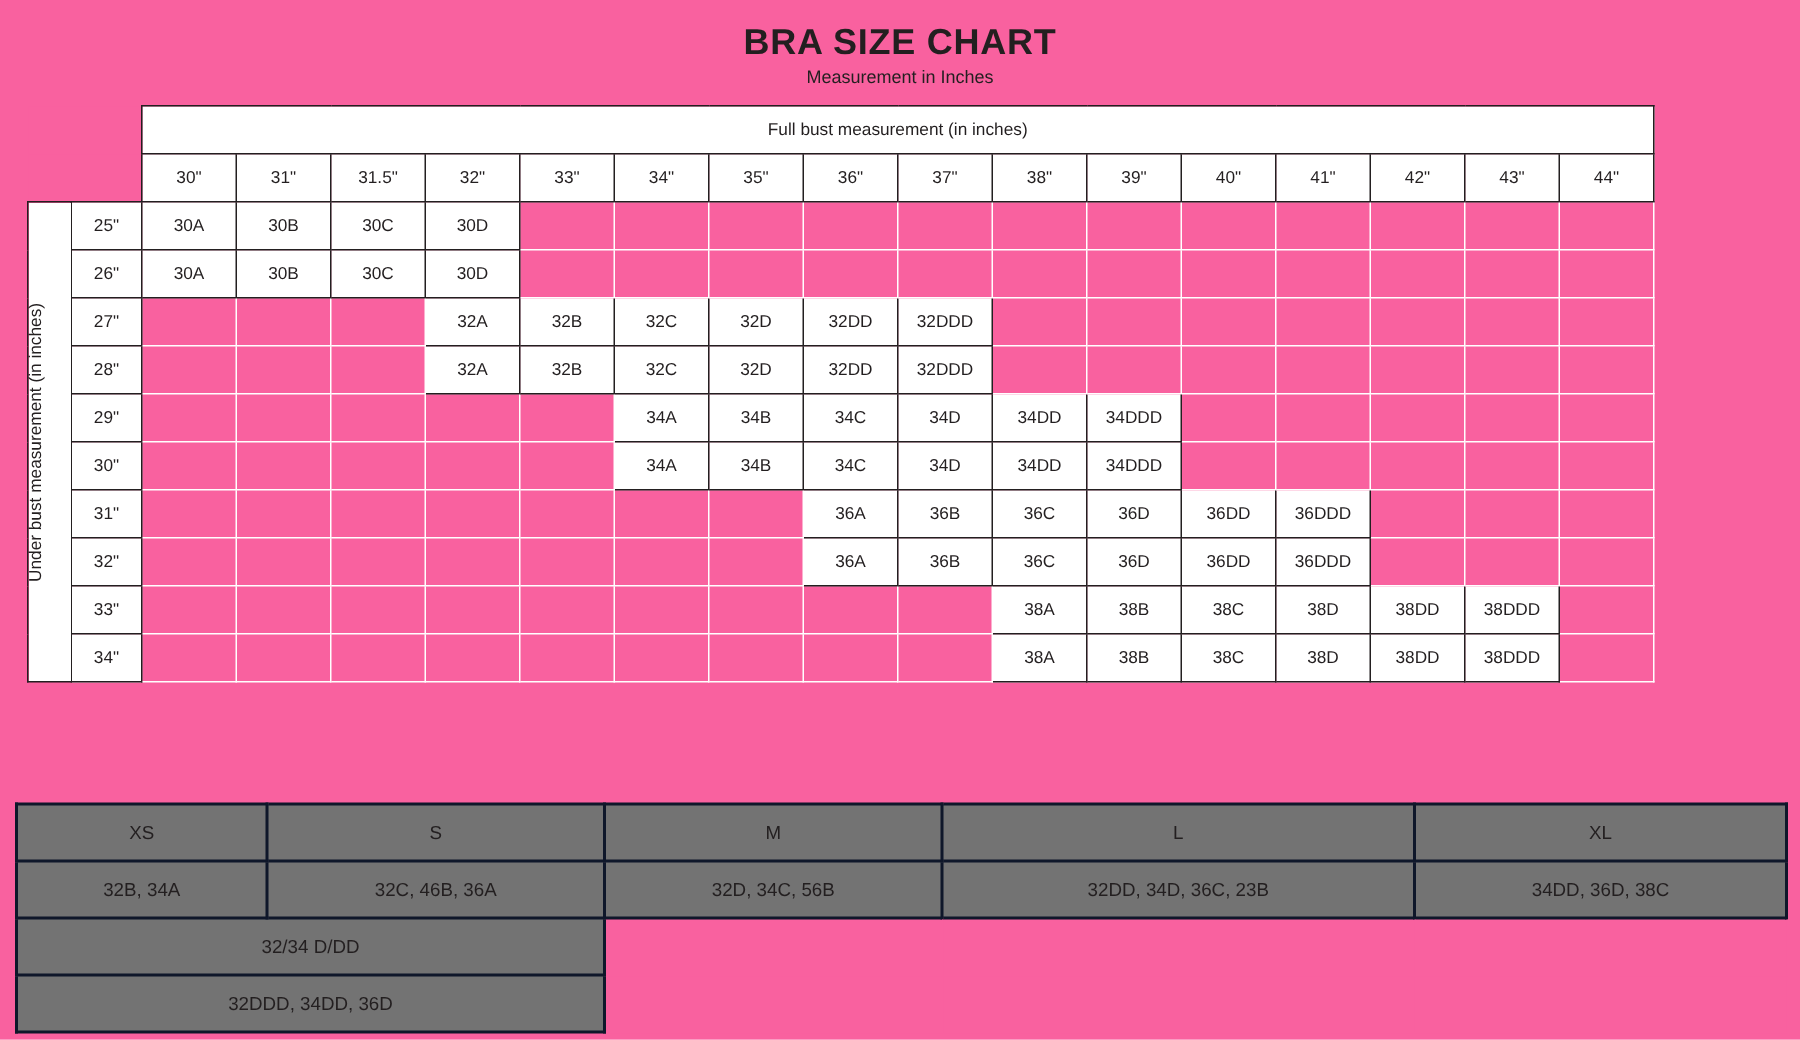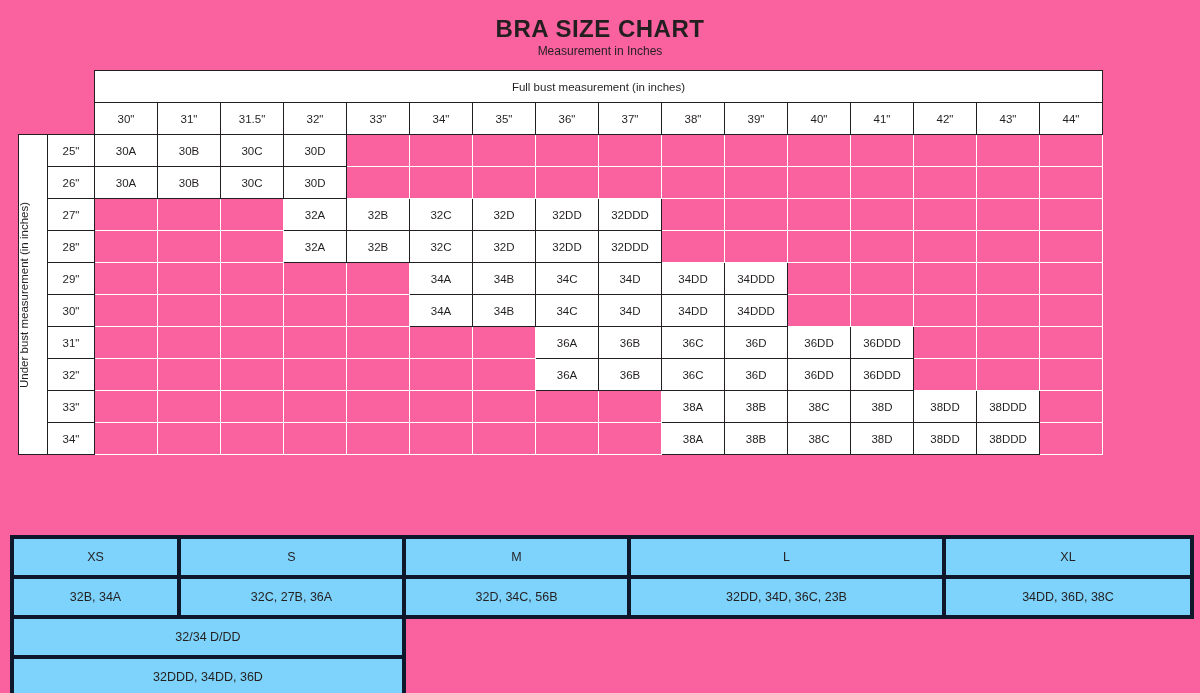--- a/index.html
+++ b/index.html
@@ -101,22 +101,22 @@
   
   .bottom {
     position: absolute;
     left: 10px;
     top: 535px;
     border-collapse: collapse;
     table-layout: fixed;
     width: 1180px;
   }
   .bottom td {
-    border: 4px solid #0f172a;
-    background: #7dd3fc;
+    border: 2px solid #0f172a;
+    background: #737373;
     font-size: 12.5px;
     text-align: center;
     height: 36px;
     padding: 0;
     color: #231f20;
   }
   .bottom td.pink {
     background: #f9619f;
     border: 1px solid #f9619f;
   }
@@ -383,21 +383,21 @@
     <tbody>
       <tr>
         <td>XS</td>
         <td>S</td>
         <td>M</td>
         <td>L</td>
         <td>XL</td>
       </tr>
       <tr>
         <td>32B, 34A</td>
-        <td>32C, 27B, 36A</td>
+        <td>32C, 46B, 36A</td>
         <td>32D, 34C, 56B</td>
         <td>32DD, 34D, 36C, 23B</td>
         <td>34DD, 36D, 38C</td>
       </tr>
       <tr>
         <td colspan="2">32/34 D/DD</td>
         <td class="pink"></td>
         <td class="pink"></td>
         <td class="pink"></td>
       </tr>

